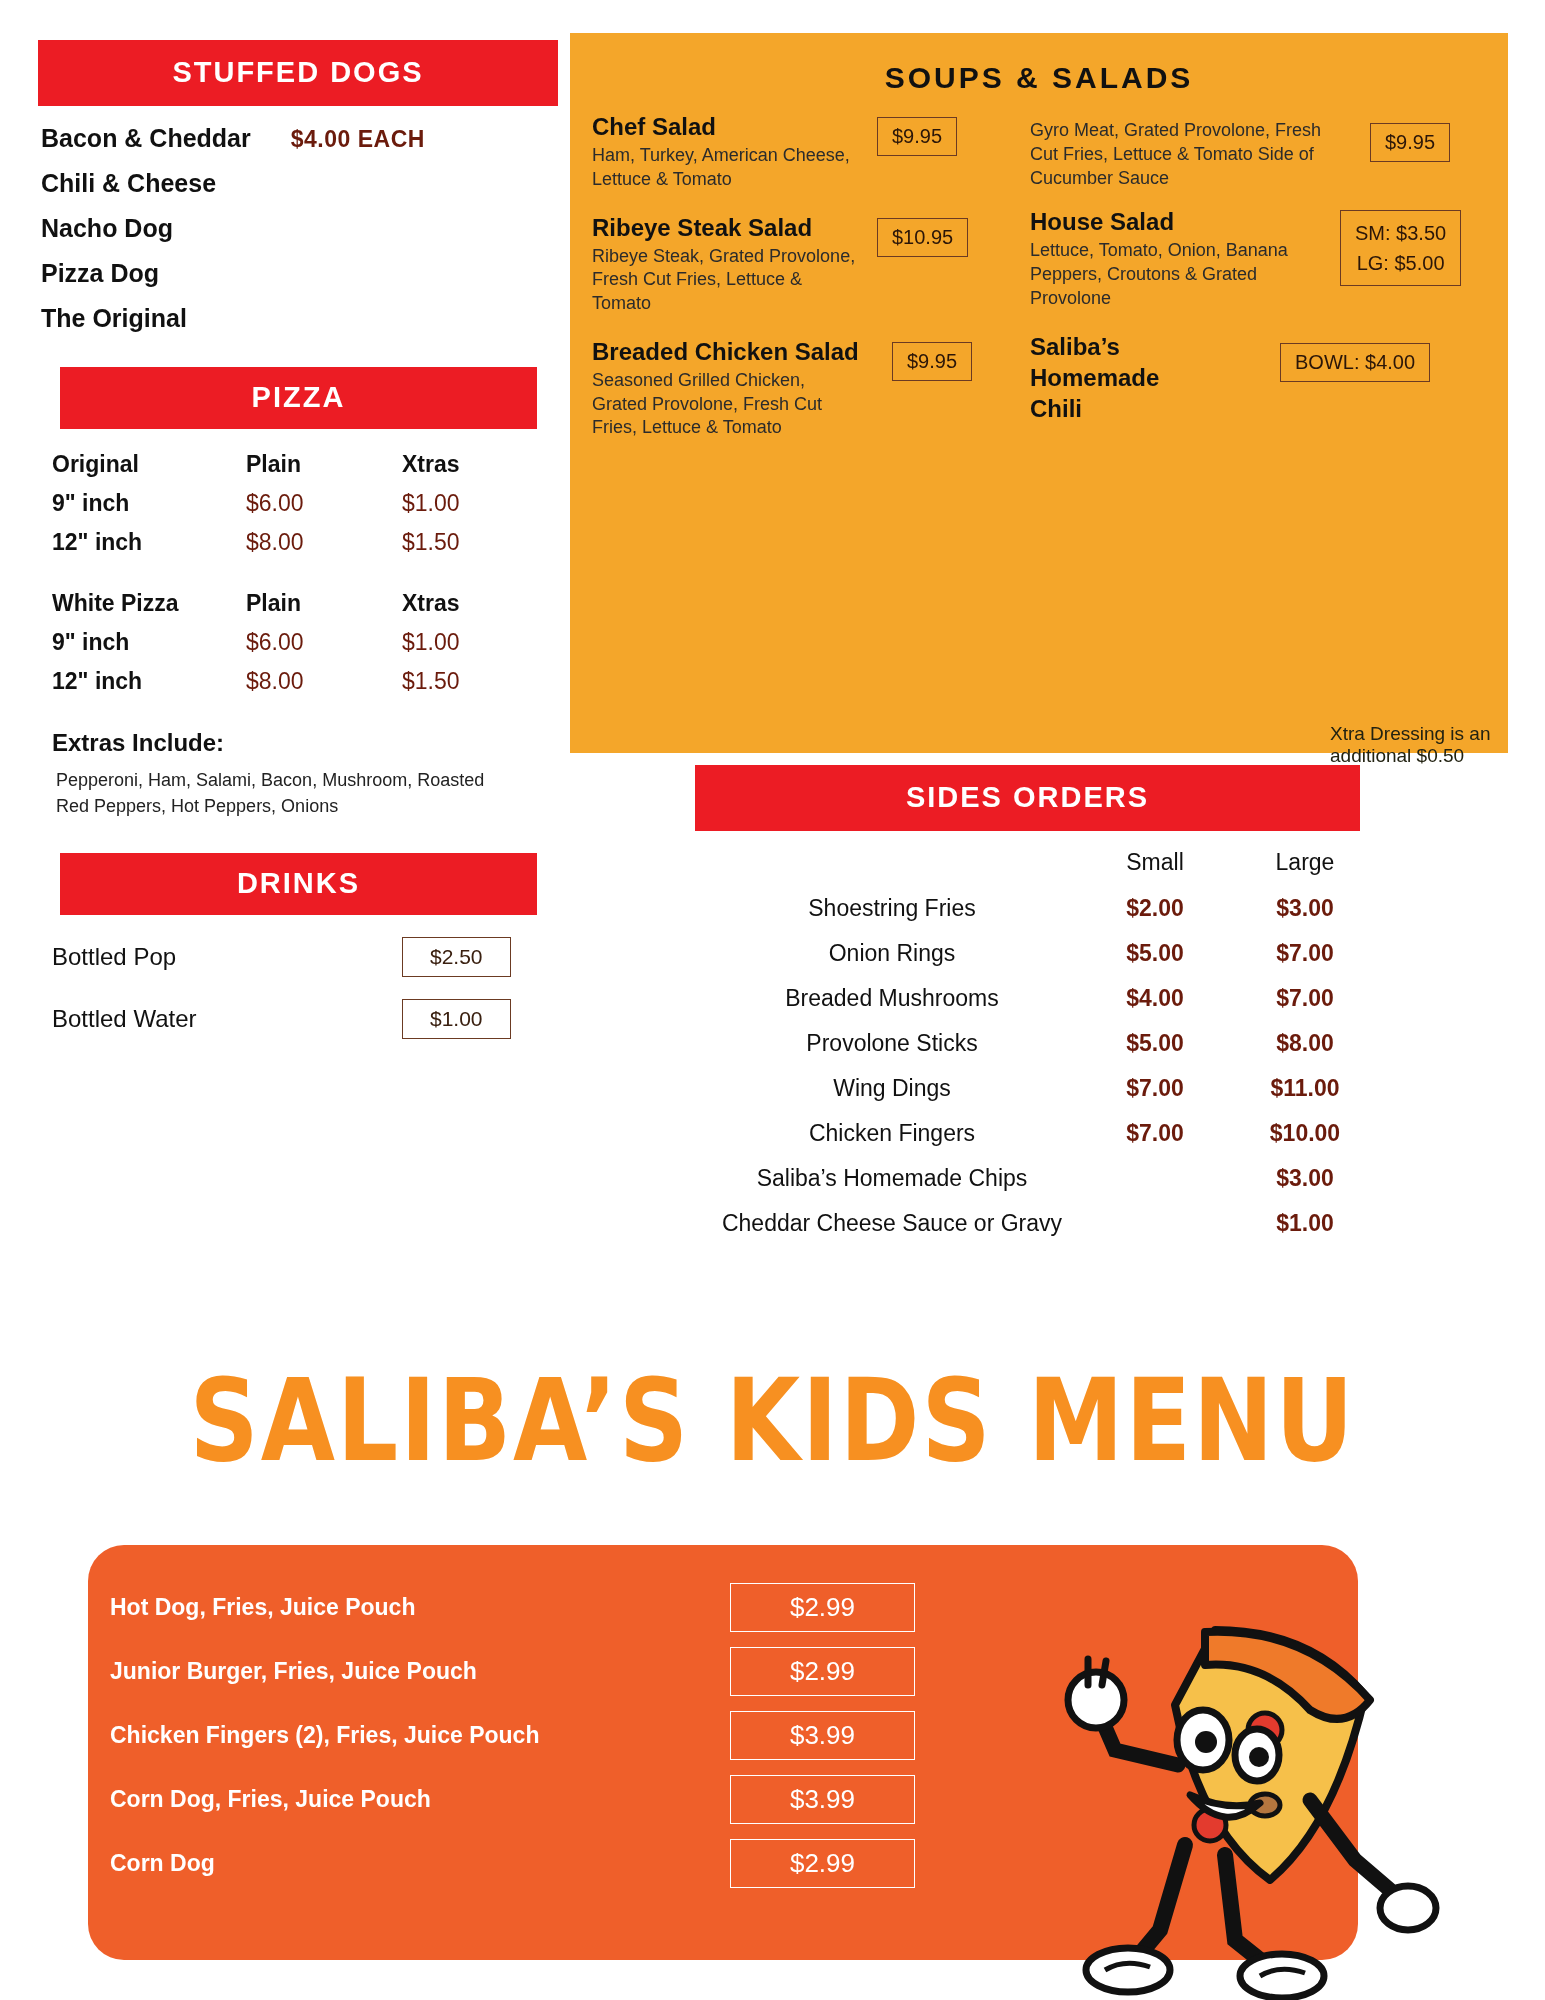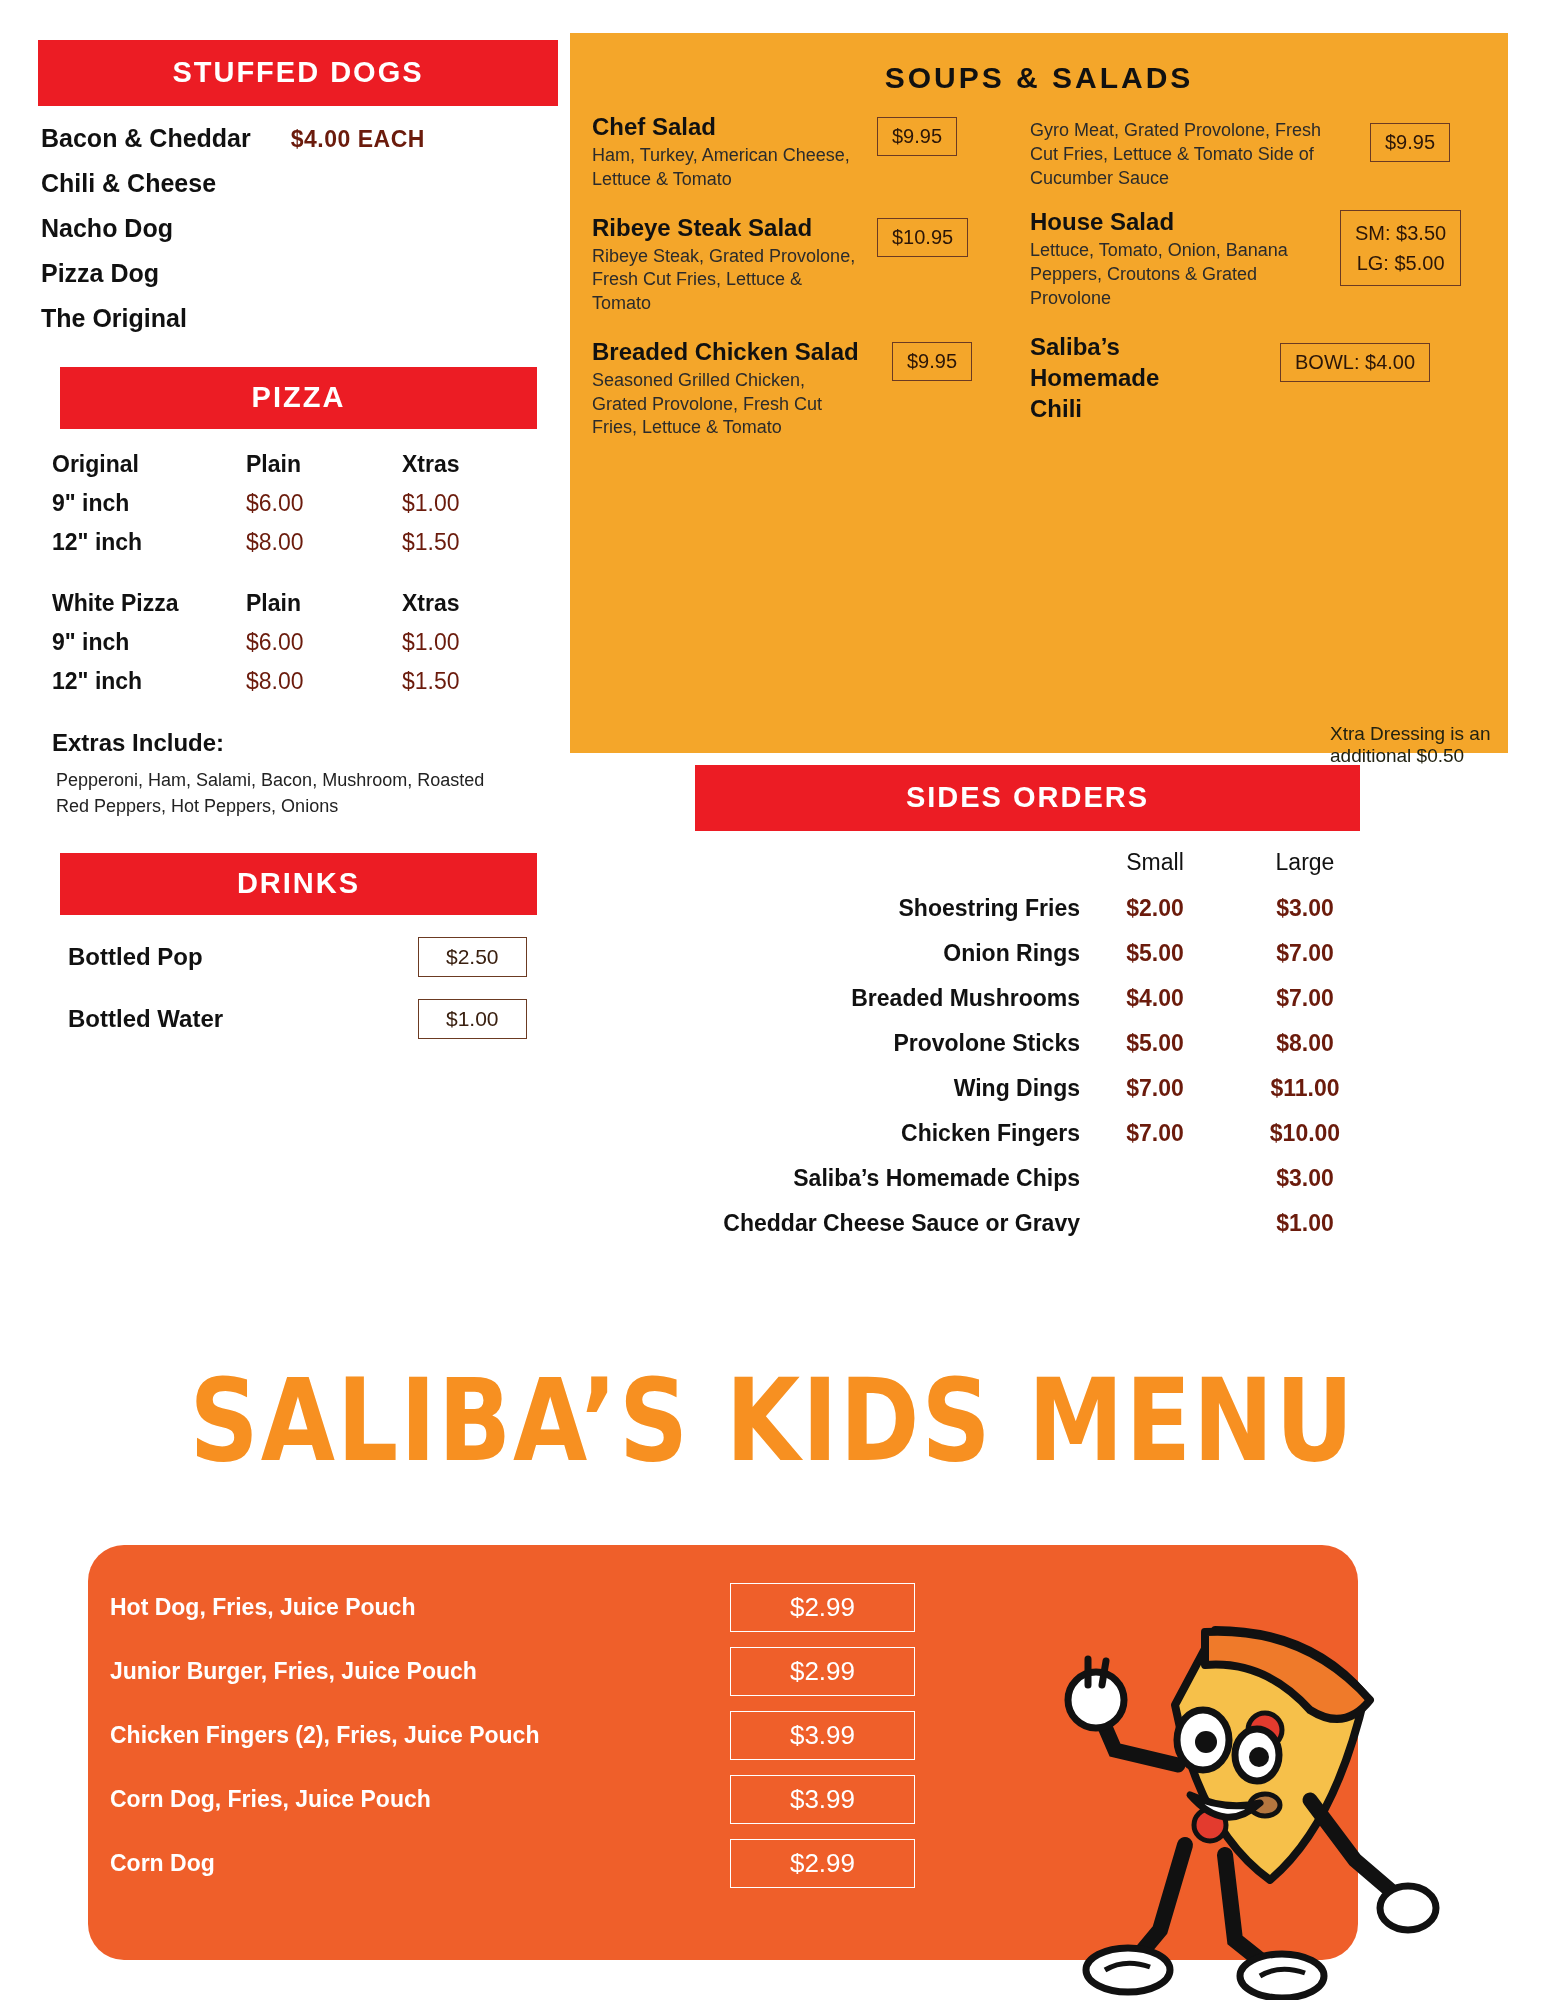--- a/index.html
+++ b/index.html
@@ -105,24 +105,23 @@
     width: 477px;
   }
   .drink-row {
     display: flex;
     align-items: center;
     margin-top: 22px;
     padding-left: 14px;
   }
   .drink-name {
     font-size: 24px;
-    font-weight: bold;
+    font-weight: normal;
     color: #111;
     width: 350px;
-    margin-left: 16px;
   }
   .price-box {
     border: 1.5px solid #6b3a22;
     color: #3a2010;
     font-size: 21px;
     padding: 7px 27px;
     min-width: 94px;
     text-align: center;
     background: transparent;
   }
@@ -230,21 +229,21 @@
     color: #111;
     padding: 4px 0 10px 0;
     text-align: center;
   }
   .sides-table th.nm { text-align: left; }
   .sides-table td {
     font-size: 23px;
     padding: 9px 0;
     color: #111;
   }
-  .sides-table td.nm { font-weight: bold; text-align: right; padding-left: 4px; }
+  .sides-table td.nm { font-weight: normal; text-align: center; padding-left: 4px; }
   .sides-table td.pr { font-weight: bold; color: #6b1b0c; text-align: center; }
   .sides-table .colsm { width: 150px; }
   .sides-table .collg { width: 150px; }
 
   
   .kids-title {
     position: absolute;
     left: 0;
     top: 1355px;
     width: 1545px;

